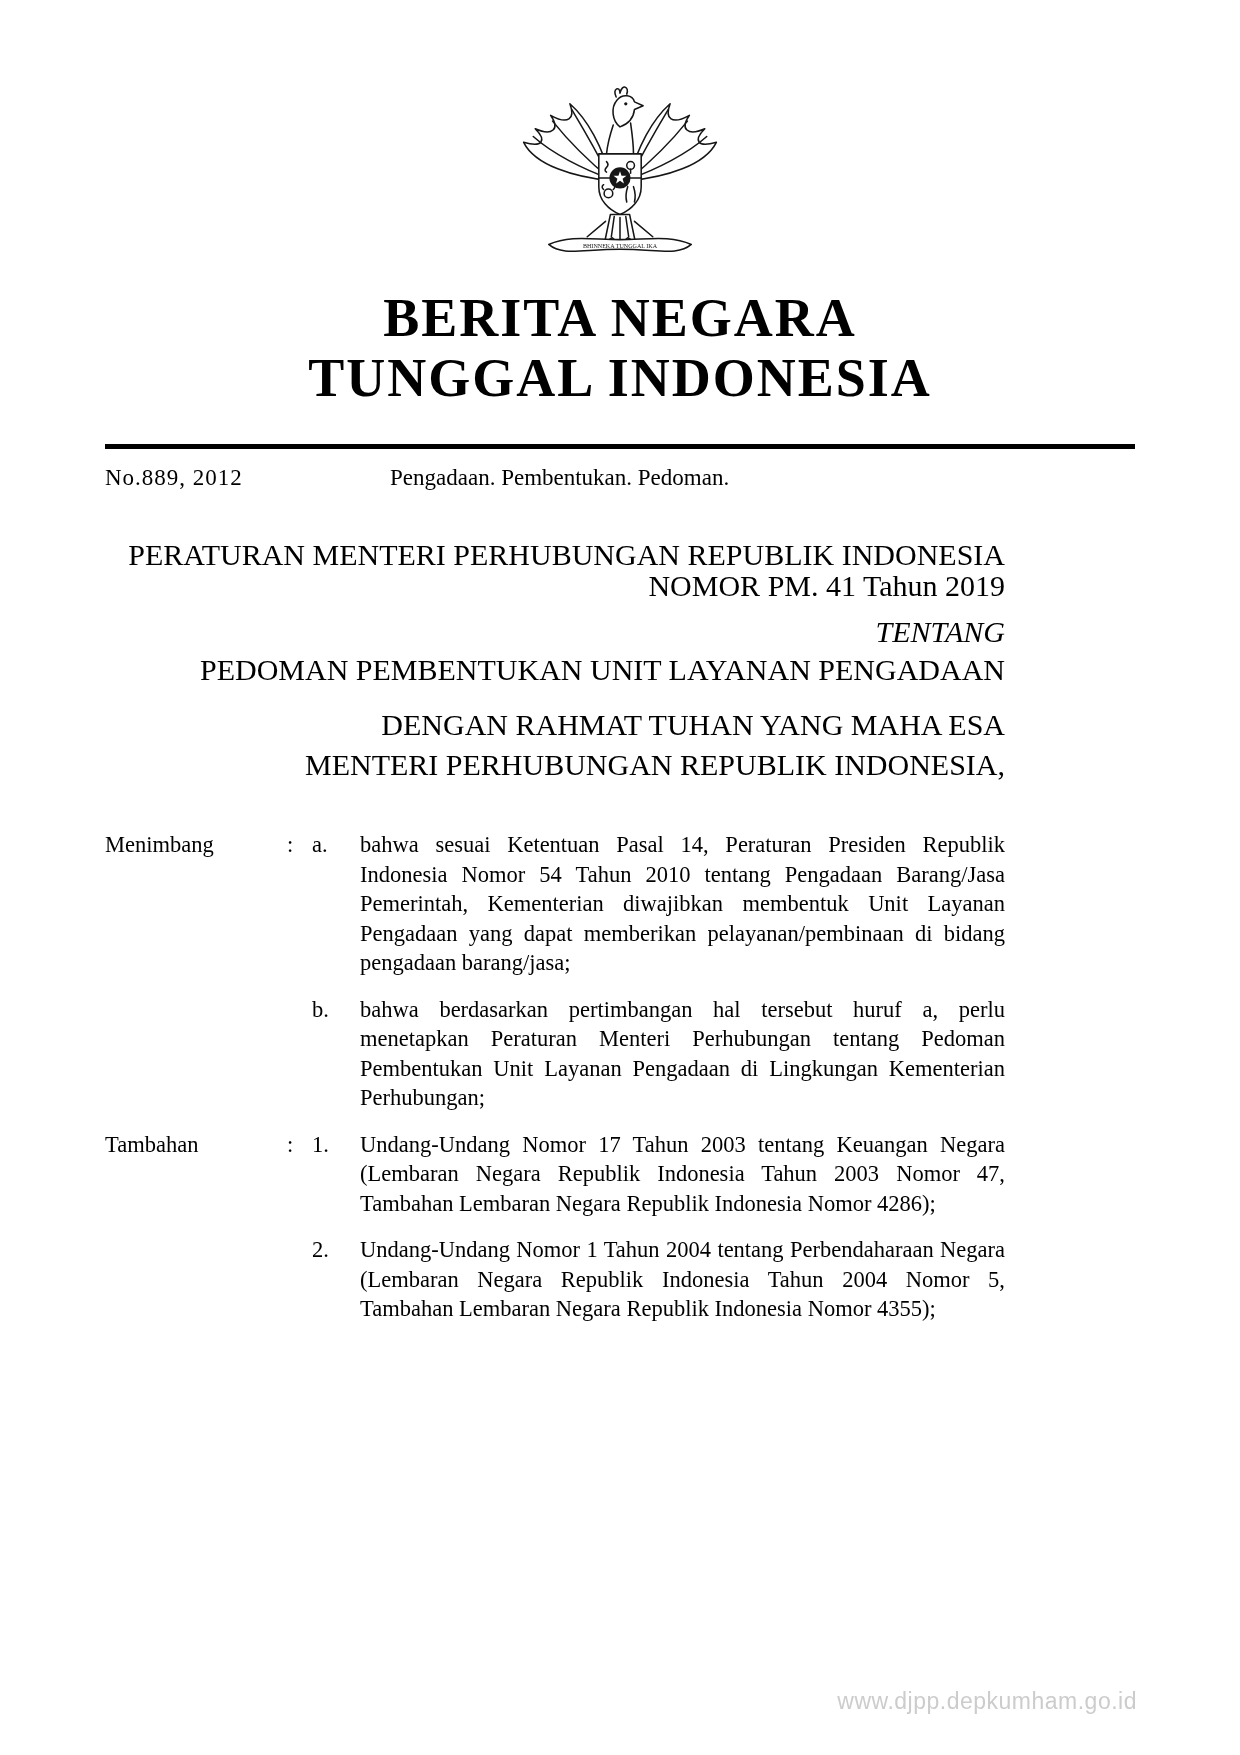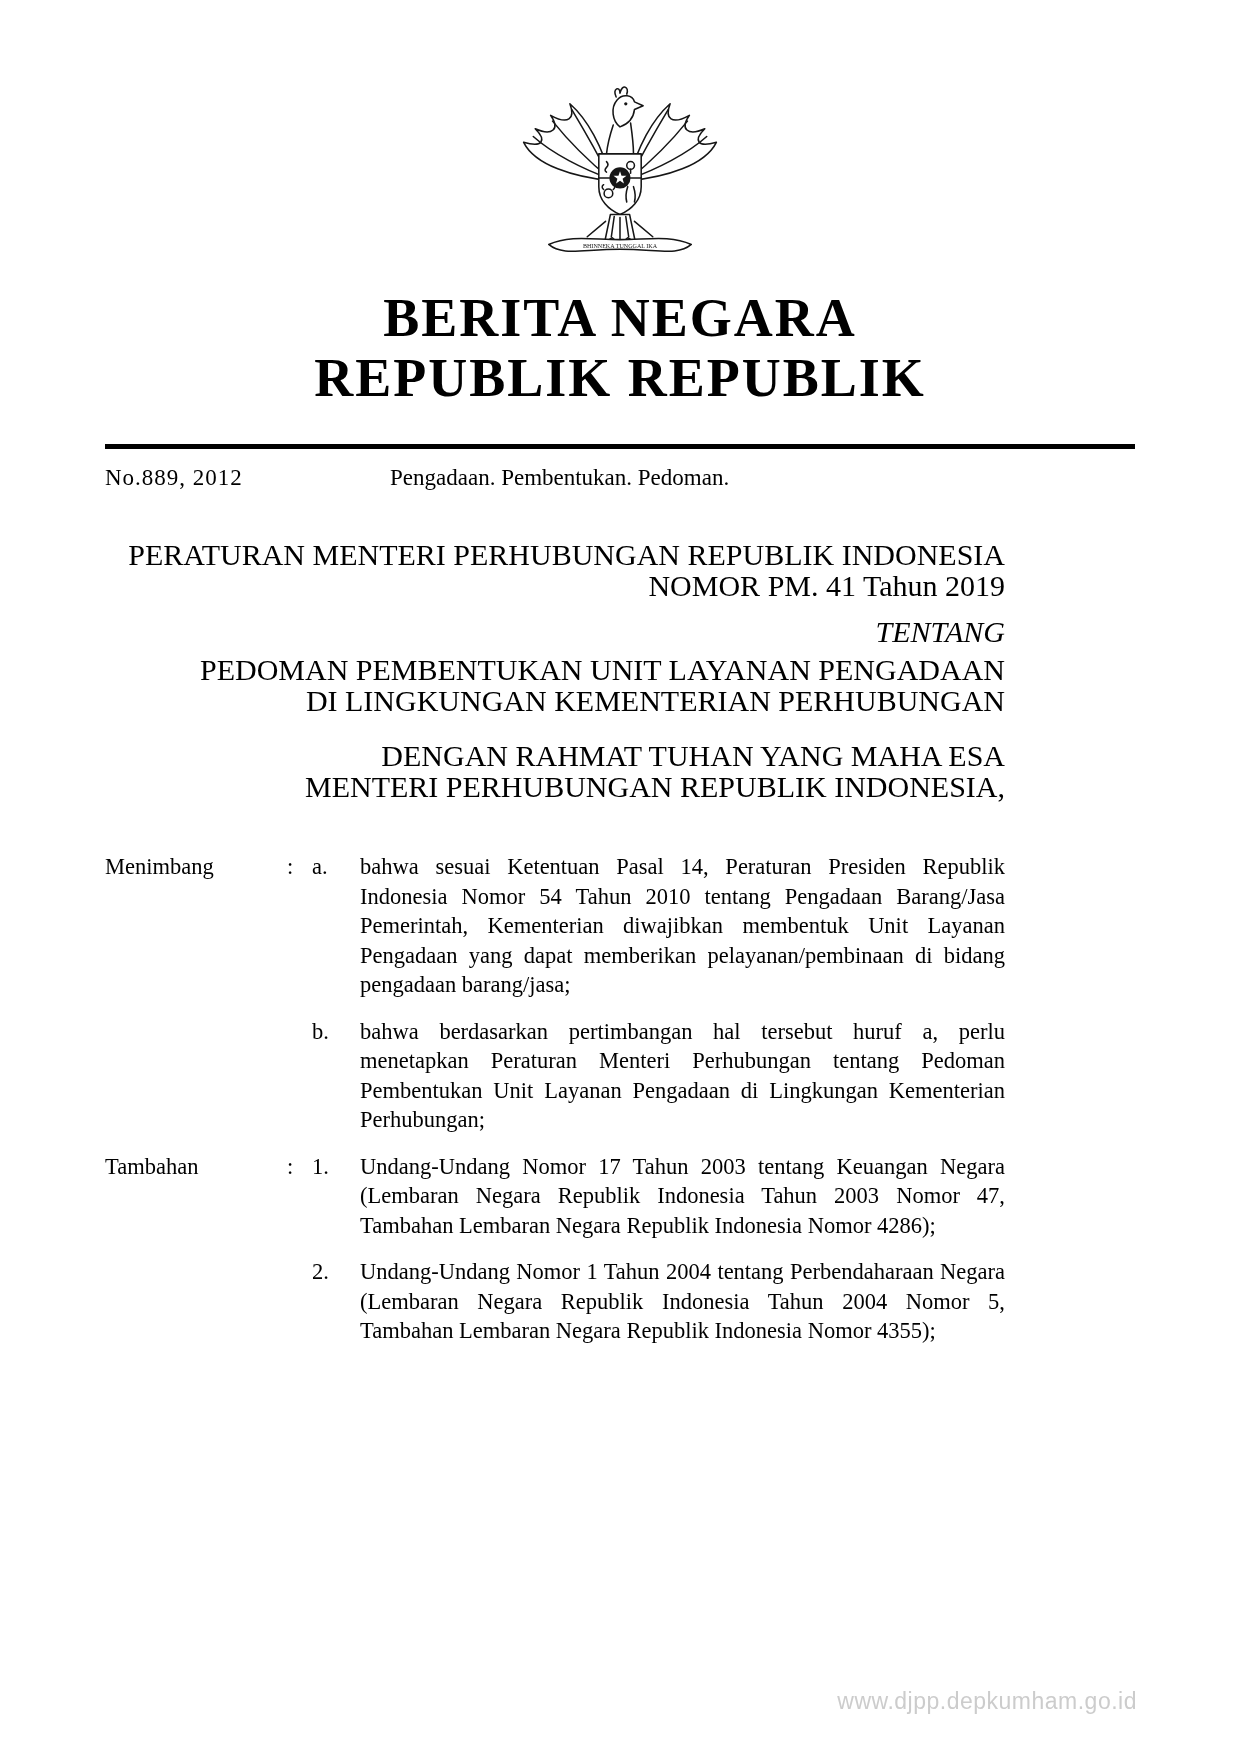--- a/index.html
+++ b/index.html
@@ -16,21 +16,21 @@
   .rule { margin: 10px 0 0 105px; width: 1030px; height: 5px; background: #000; }
   .gazette { margin: 13px 0 0 105px; width: 900px; display: flex; font-size: 23px; line-height: 31px; }
   .gazette-no { width: 285px; letter-spacing: 1px; }
   .gazette-subject { width: 615px; }
   .justify-last { text-align: justify; text-align-last: justify; }
   .headings { margin: 46px 0 0 105px; width: 900px; text-align: right; font-size: 30px; }
   .headings div { line-height: 31px; }
   .h-tentang { margin-top: 15px; font-style: italic; }
   .h-subject1 { margin-top: 7px; }
   .h-invocation { margin-top: 24px; }
-  .h-authority { }
+  .h-authority { margin-top: 9px; }
   .body-block { margin: 50px 0 0 105px; width: 900px; font-size: 22.5px; line-height: 29.5px; }
   .item-row { display: grid; grid-template-columns: 182px 25px 48px 645px; margin-bottom: 17px; align-items: start; }
   .item-text { text-align: justify; text-justify: inter-word; }
   .watermark {
     position: absolute; right: 103px; bottom: 40px;
     font-family: "Liberation Sans", sans-serif; font-size: 23px;
     color: #cccccc; letter-spacing: 0.5px;
   }
 </style>
 </head>
@@ -88,38 +88,37 @@
         <g>
           <path fill="#ffffff" d="M36,170 C58,160 82,165 110,165 C138,165 162,160 184,170 C170,182 150,175 110,175 C70,175 50,182 36,170 Z"></path>
           <text x="110" y="173.5" text-anchor="middle" font-size="6.3" fill="#161616" stroke="none" font-family="Liberation Serif, serif">BHINNEKA TUNGGAL IKA</text>
         </g>
       </g>
     </svg>
   </div>
 
   <h1 class="masthead">
     <span>BERITA NEGARA</span><br>
-    <span>REPUBLIK REPUBLIK</span>
+    <span>TUNGGAL INDONESIA</span>
   </h1>
 
   <div class="rule"></div>
 
   <div class="gazette">
     <div class="gazette-no">No.889, 2012</div>
     <div class="gazette-subject">
       <div>Pengadaan. Pembentukan. Pedoman.</div>
     </div>
   </div>
 
   <div class="headings">
     <div>PERATURAN MENTERI PERHUBUNGAN REPUBLIK INDONESIA</div>
     <div>NOMOR PM. 41 Tahun 2019</div>
     <div class="h-tentang">TENTANG</div>
     <div class="h-subject1">PEDOMAN PEMBENTUKAN UNIT LAYANAN PENGADAAN</div>
-    <div>DI LINGKUNGAN KEMENTERIAN PERHUBUNGAN</div>
     <div class="h-invocation">DENGAN RAHMAT TUHAN YANG MAHA ESA</div>
     <div class="h-authority">MENTERI PERHUBUNGAN REPUBLIK INDONESIA,</div>
   </div>
 
   <section class="body-block">
 
     <div class="item-row">
       <div class="item-label">Menimbang</div>
       <div class="item-colon">:</div>
       <div class="item-marker">a.</div>

